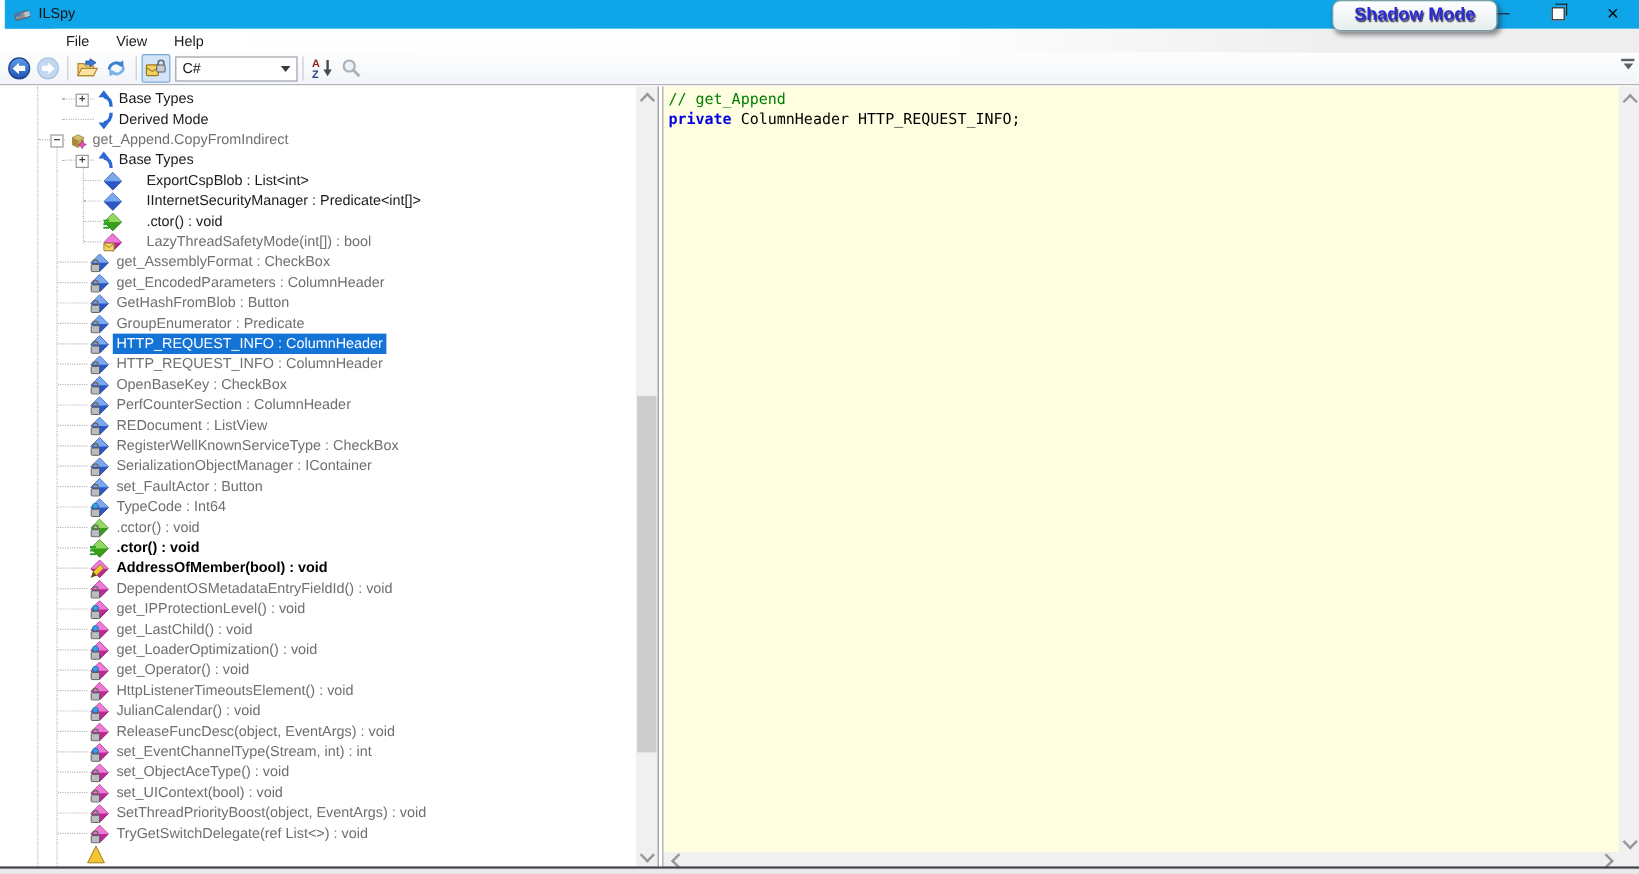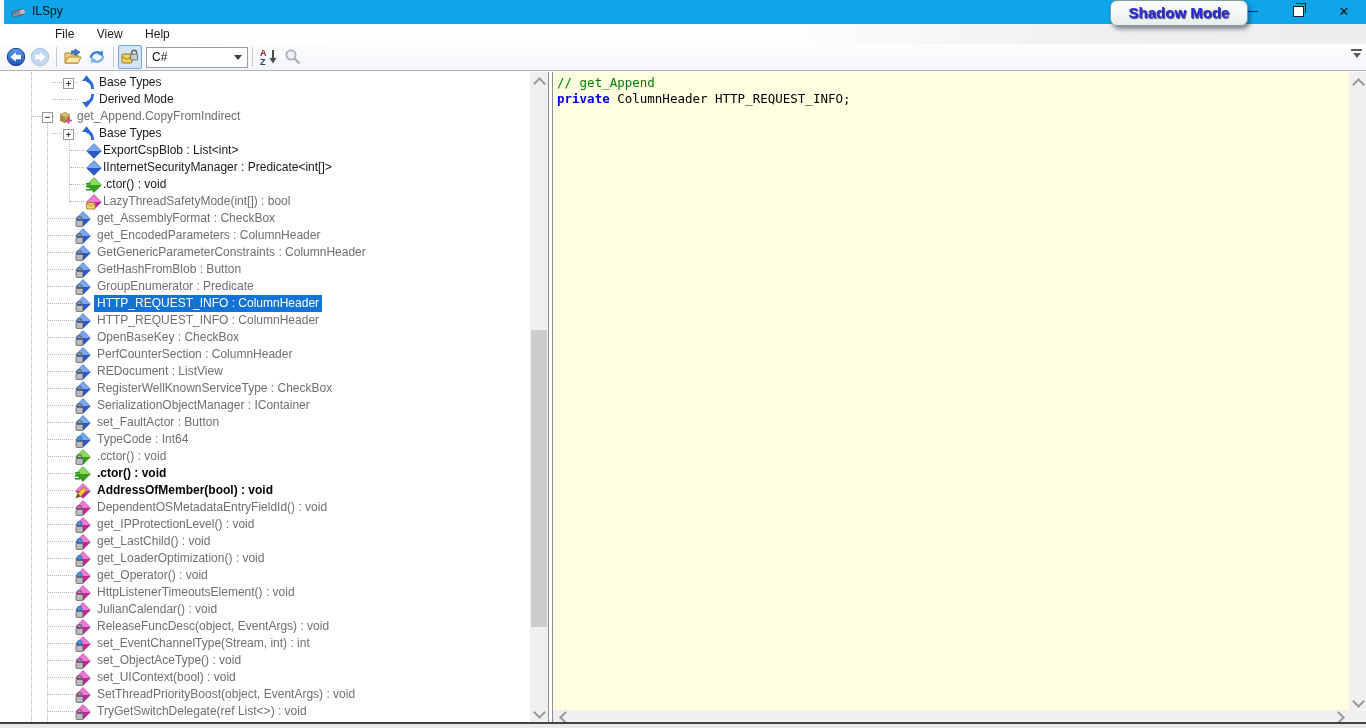--- a/index.html
+++ b/index.html
@@ -59,21 +59,21 @@
        font:bold 9px/8px "DejaVu Sans Mono",monospace;text-align:center;color:#3c3c3c;box-sizing:content-box;}
   .ticon{position:absolute;top:0.5px;width:16px;height:16px;}
   .lbl{position:absolute;top:0;line-height:16.5px;font-size:12px;white-space:nowrap;padding:0 3px;text-align:right;}
   .state-normal{color:#1a1a1a;}
   .state-muted{color:#6f6f6f;}
   .state-strong{color:#000;font-weight:bold;}
   .sel{background:var(--sel);color:#fff !important;}
 
   .ind-a .exp{left:63px}.ind-a .ticon{left:80px}.ind-a .lbl{left:96px}.ind-a .conn{left:52px;width:26px}
   .ind-b .exp{left:42px}.ind-b .ticon{left:57px}.ind-b .lbl{left:74px}.ind-b .conn{left:32px;width:22px}
-  .ind-c .ticon{left:86px}.ind-c .lbl{left:100px}.ind-c .conn{left:70px;width:14px}
+  .ind-c .ticon{left:86px}.ind-c .lbl{left:119px}.ind-c .conn{left:70px;width:14px}
   .ind-d .ticon{left:75px}.ind-d .lbl{left:94px}.ind-d .conn{left:48px;width:25px}
   .ind-p .ticon{left:72px}.ind-p .lbl{left:94px}
 
   
   .sb{position:absolute;background:#f0f0f0;}
   #treescroll{left:530px;top:72px;width:18px;height:650px;}
   #treethumb{position:absolute;left:1px;top:258px;width:16px;height:297px;background:#cdcdcd;}
   #codevscroll{left:1349px;top:72px;width:17px;height:650px;}
   #codehscroll{left:553px;top:710px;width:796px;height:12px;}
   .chev{position:absolute;width:7px;height:7px;border-left:2px solid #989898;border-top:2px solid #989898;}
@@ -298,30 +298,20 @@
           <span class="lbl state-muted">get_EncodedParameters : ColumnHeader</span>
         </div>
         <div class="trow ind-d">
           <div class="conn"></div>
           <span class="ticon"><svg width="16" height="16" viewBox="0 0 16 16">
               <polygon points="8,0.7 15.3,8 8,15.3 0.7,8" fill="#2a58c8" stroke="#1a3a88" stroke-width="0.7"></polygon>
               <polygon points="8,0.7 15.3,8 0.7,8" fill="#7aa8ee"></polygon>
               <path d="M2.3 9.6 V7.9 a2.2 2.2 0 0 1 4.4 0 V9.6" fill="none" stroke="#6a6a6a" stroke-width="1.3"></path>
               <rect x="1" y="9.4" width="7" height="6" rx="0.8" fill="#b9bdc1" stroke="#5a5a5a" stroke-width="0.8"></rect>
             </svg></span>
-          <span class="lbl state-muted">GetGenericParameterConstraints : ColumnHeader</span>
-        </div>
-        <div class="trow ind-d">
-          <div class="conn"></div>
-          <span class="ticon"><svg width="16" height="16" viewBox="0 0 16 16">
-              <polygon points="8,0.7 15.3,8 8,15.3 0.7,8" fill="#2a58c8" stroke="#1a3a88" stroke-width="0.7"></polygon>
-              <polygon points="8,0.7 15.3,8 0.7,8" fill="#7aa8ee"></polygon>
-              <path d="M2.3 9.6 V7.9 a2.2 2.2 0 0 1 4.4 0 V9.6" fill="none" stroke="#6a6a6a" stroke-width="1.3"></path>
-              <rect x="1" y="9.4" width="7" height="6" rx="0.8" fill="#b9bdc1" stroke="#5a5a5a" stroke-width="0.8"></rect>
-            </svg></span>
           <span class="lbl state-muted">GetHashFromBlob : Button</span>
         </div>
         <div class="trow ind-d">
           <div class="conn"></div>
           <span class="ticon"><svg width="16" height="16" viewBox="0 0 16 16">
               <polygon points="8,0.7 15.3,8 8,15.3 0.7,8" fill="#2a58c8" stroke="#1a3a88" stroke-width="0.7"></polygon>
               <polygon points="8,0.7 15.3,8 0.7,8" fill="#7aa8ee"></polygon>
               <path d="M2.3 9.6 V7.9 a2.2 2.2 0 0 1 4.4 0 V9.6" fill="none" stroke="#6a6a6a" stroke-width="1.3"></path>
               <rect x="1" y="9.4" width="7" height="6" rx="0.8" fill="#b9bdc1" stroke="#5a5a5a" stroke-width="0.8"></rect>
             </svg></span>

